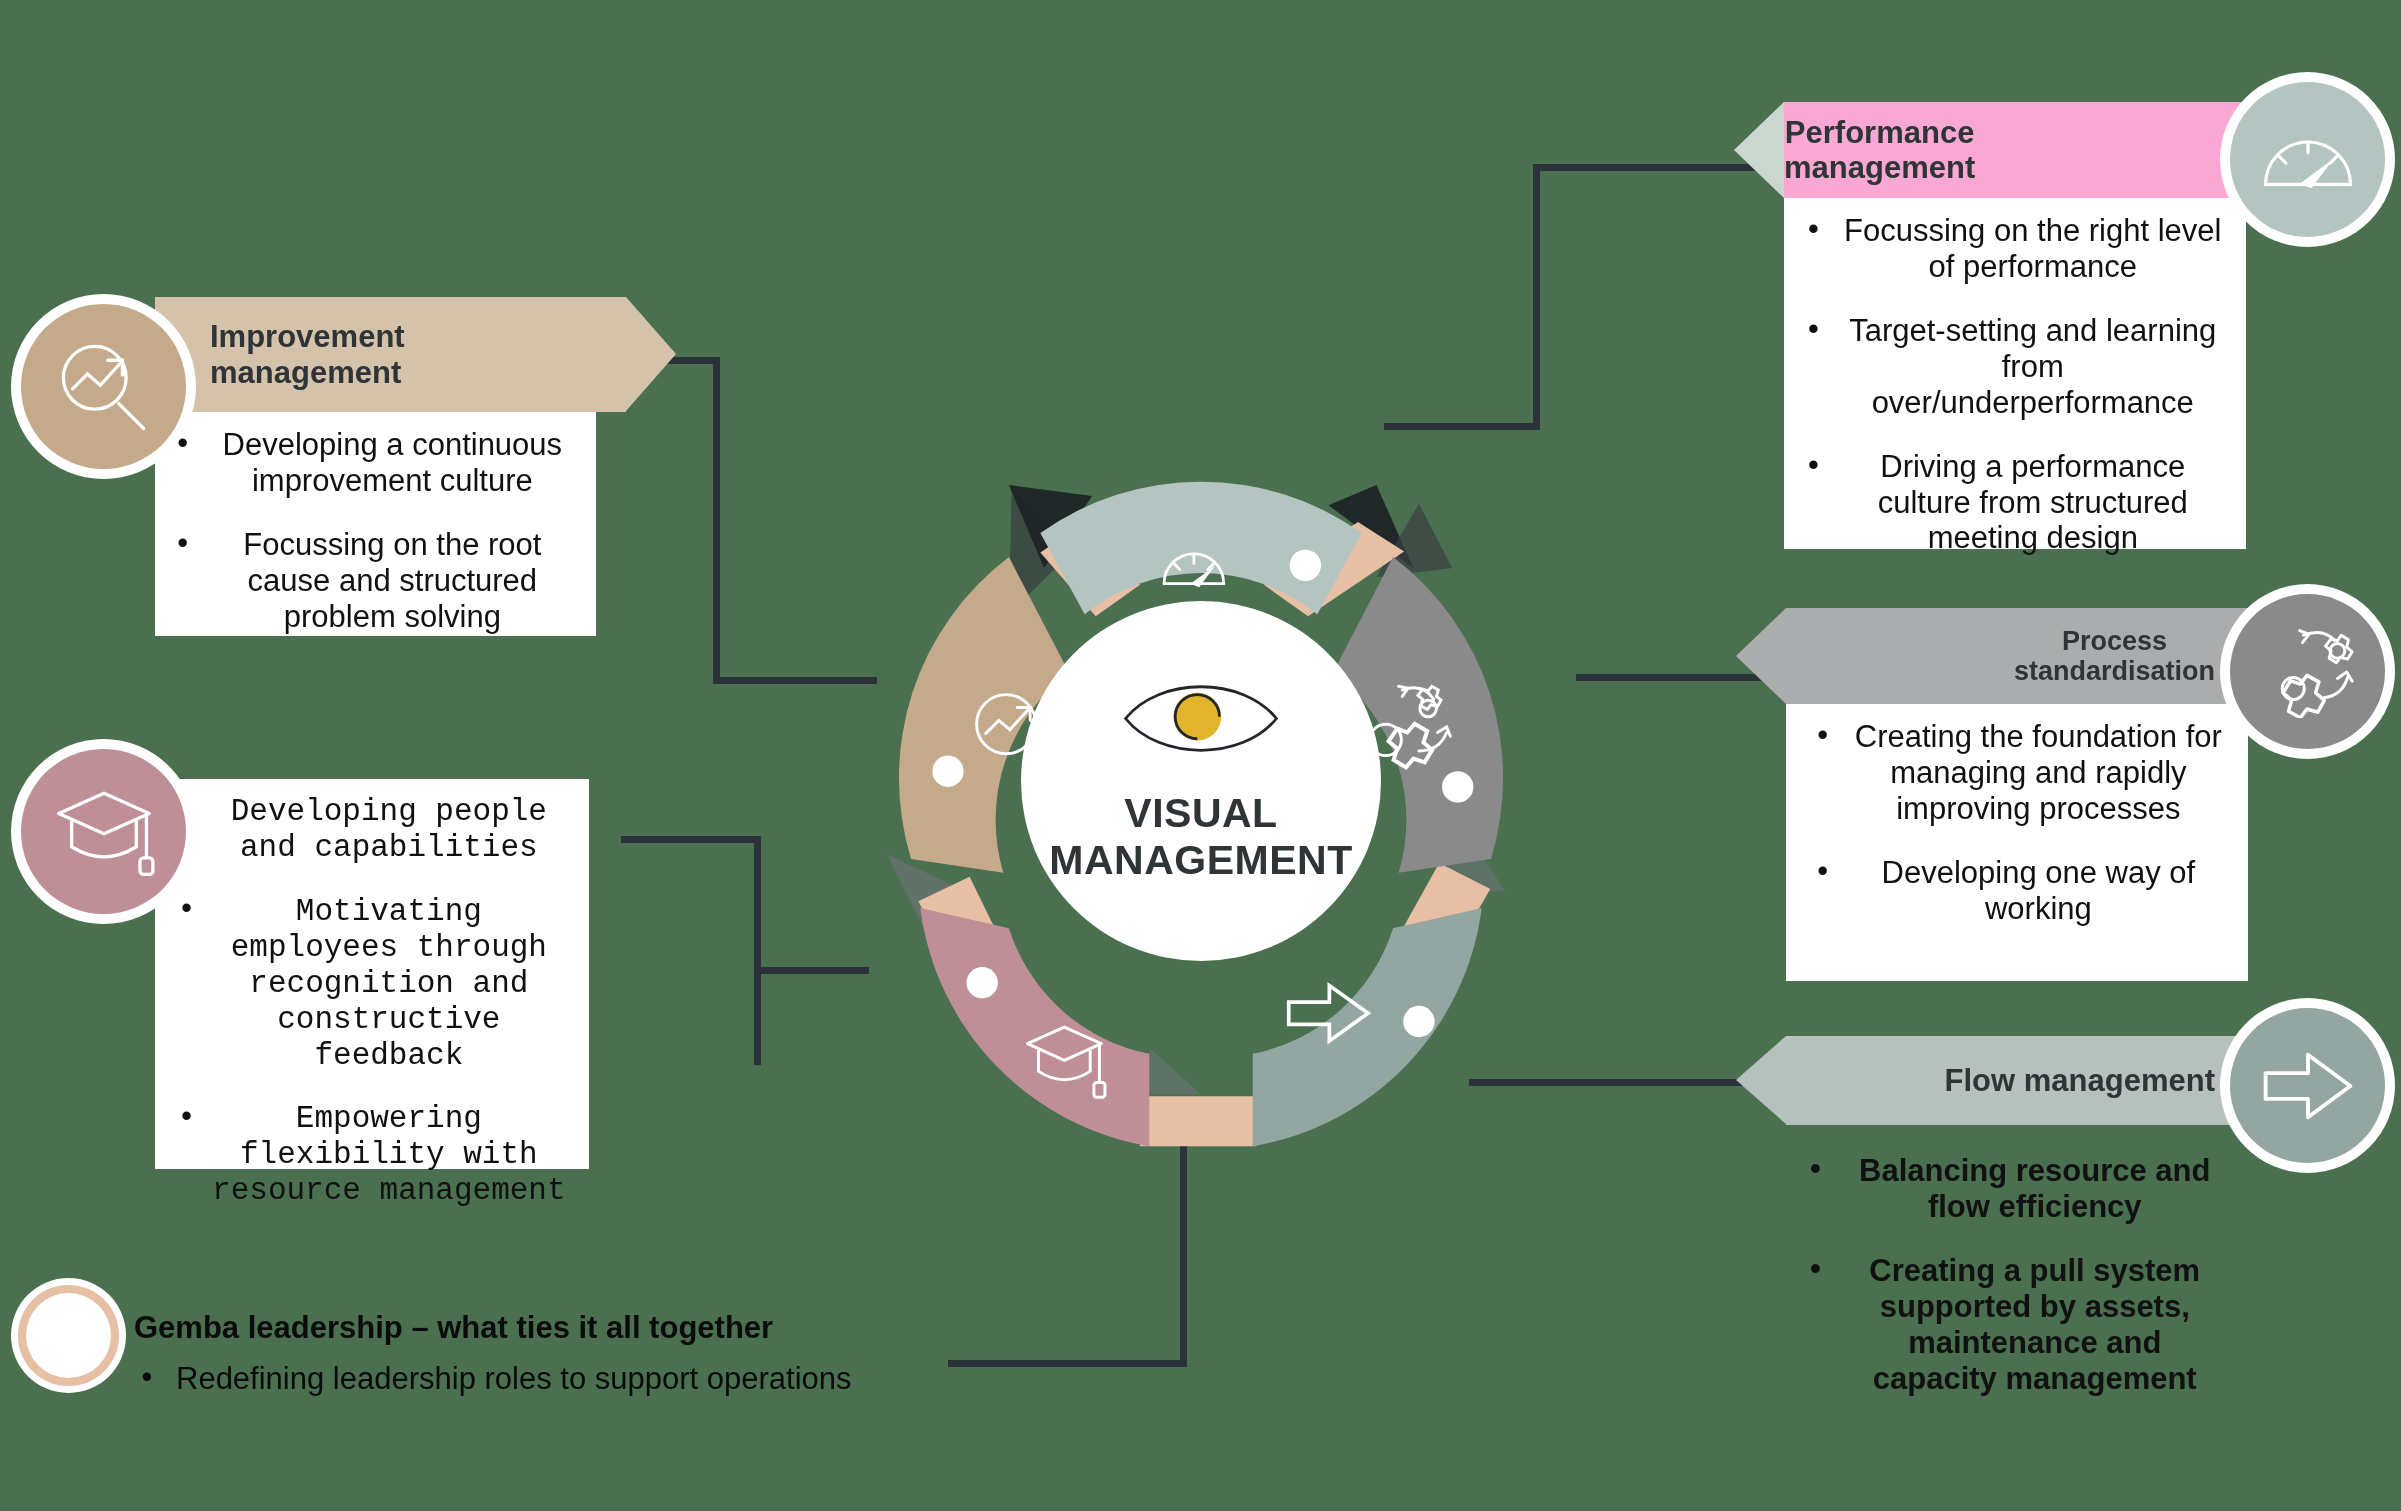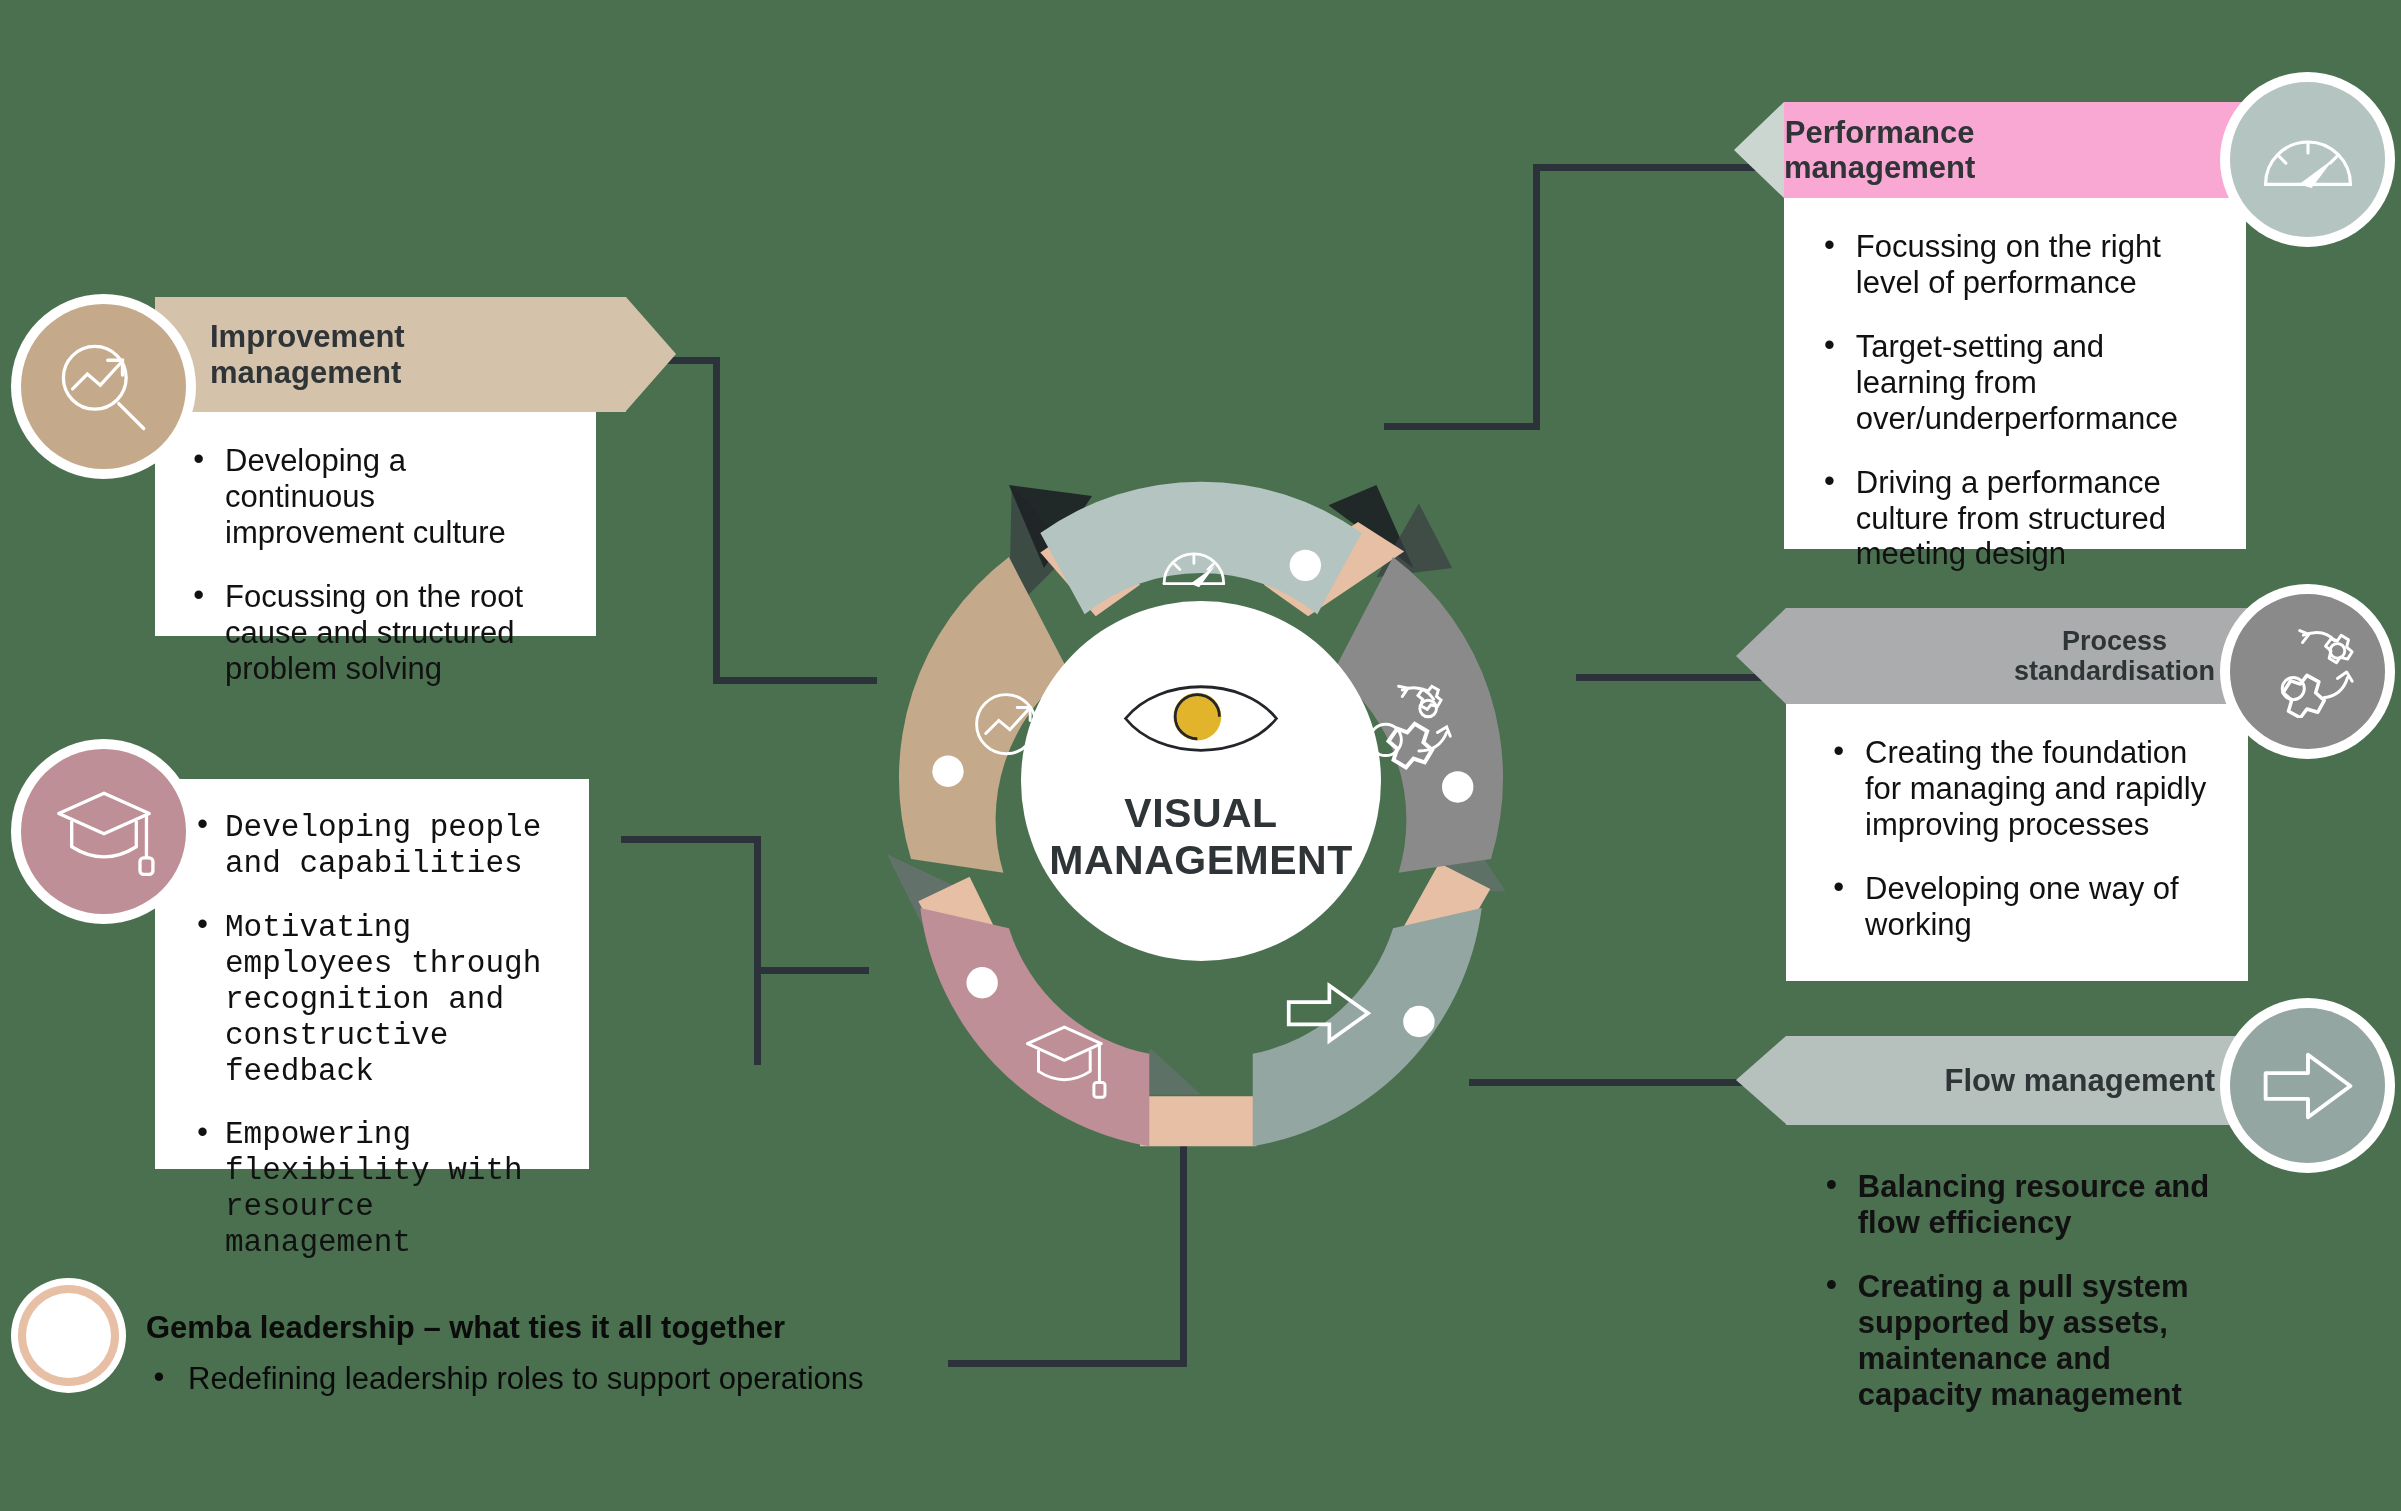--- a/index.html
+++ b/index.html
@@ -37,21 +37,21 @@
     border-top:var(--half) solid transparent;
     border-bottom:var(--half) solid transparent;
     border-right:50px solid var(--bc);
   }
   .body{
     background:#ffffff;
     box-sizing:border-box;
     padding:14.8px 20.3px 13px 13px;
   }
   .body.transparent{background:transparent;}
-  ul.bl{margin:16px;padding:0;list-style:none;}
+  ul.bl{margin:0;padding:0;list-style:none;text-align:center;}
   ul.bl li{
     position:relative;
     padding-left:41px;
     margin-bottom:28px;
     font-size:31px;
     line-height:1.16;
     color:#111;
   }
   ul.bl li:last-child{margin-bottom:0;}
   ul.bl li::before{
@@ -360,19 +360,19 @@
         </svg>
       </span>
     </div>
   </div>
 
   <div class="badge" style="left:11px;top:1278px;width:115px;height:115px;">
     <div class="inner" style="background:#E7BFA5;width:calc(100% - 14.8px);height:calc(100% - 14.8px);display:flex;align-items:center;justify-content:center;">
       <span style="display:block;width:calc(100% - 14.8px);height:calc(100% - 14.8px);border-radius:50%;background:#ffffff;"></span>
     </div>
   </div>
-  <div class="gemba" style="left:146px;top:1310px;width:924px;">
+  <div class="gemba" style="left:134px;top:1310px;width:924px;">
     <div class="gtitle">Gemba leadership – what ties it all together</div>
     <div class="gitem">Redefining leadership roles to support operations</div>
   </div>
 
 </div>
 
 
 </body></html>

